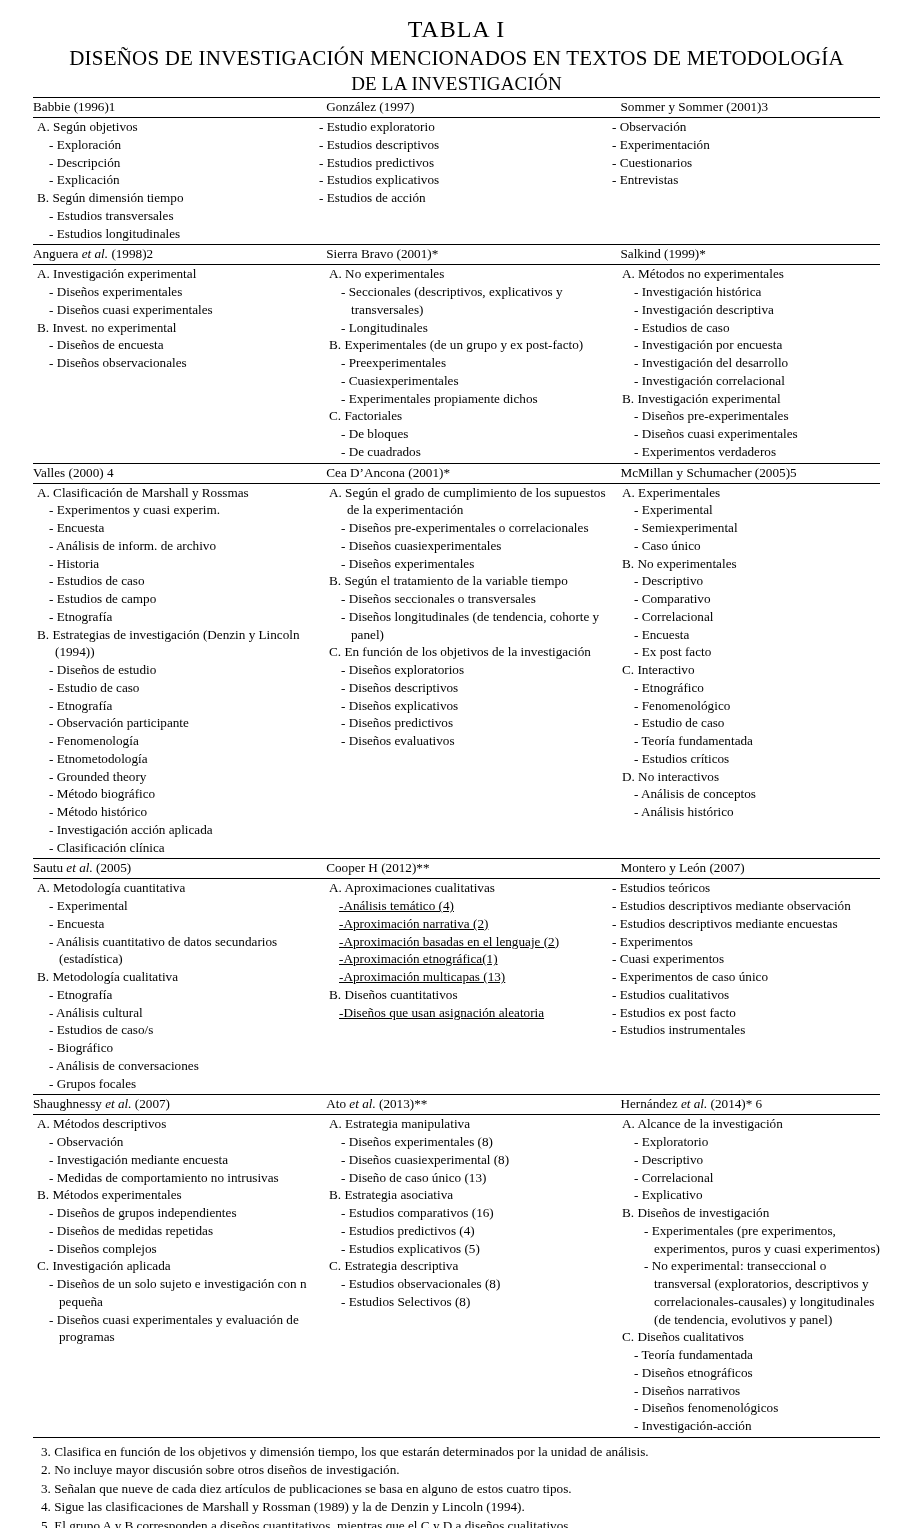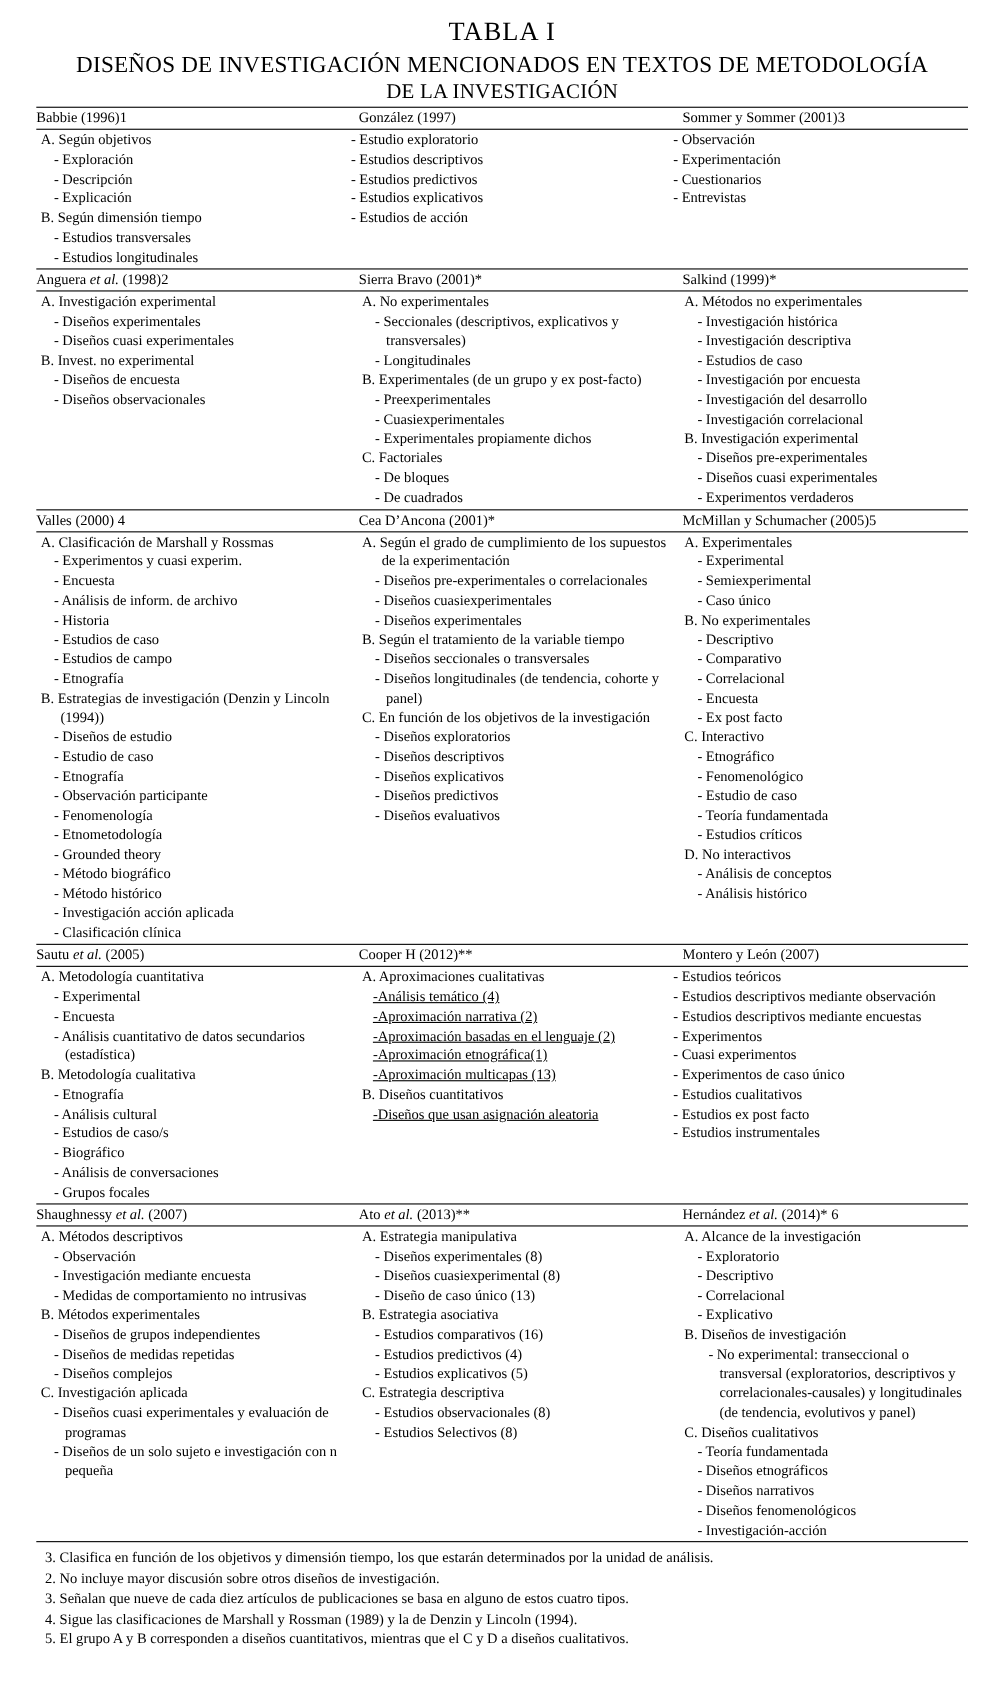--- a/index.html
+++ b/index.html
@@ -341,22 +341,22 @@
             <ul class="items">
               <li class="it lvl-a">A. Métodos descriptivos</li>
               <li class="it lvl-b">- Observación</li>
               <li class="it lvl-b">- Investigación mediante encuesta</li>
               <li class="it lvl-b">- Medidas de comportamiento no intrusivas</li>
               <li class="it lvl-a">B. Métodos experimentales</li>
               <li class="it lvl-b">- Diseños de grupos independientes</li>
               <li class="it lvl-b">- Diseños de medidas repetidas</li>
               <li class="it lvl-b">- Diseños complejos</li>
               <li class="it lvl-a">C. Investigación aplicada</li>
+              <li class="it lvl-b">- Diseños de un solo sujeto e investigación con n pequeña</li>
               <li class="it lvl-b">- Diseños cuasi experimentales y evaluación de programas</li>
-              <li class="it lvl-b">- Diseños de un solo sujeto e investigación con n pequeña</li>
             </ul>
           </div>
           <div class="col c2">
             <ul class="items">
               <li class="it lvl-a">A. Estrategia manipulativa</li>
               <li class="it lvl-b">- Diseños experimentales (8)</li>
               <li class="it lvl-b">- Diseños cuasiexperimental (8)</li>
               <li class="it lvl-b">- Diseño de caso único (13)</li>
               <li class="it lvl-a">B. Estrategia asociativa</li>
               <li class="it lvl-b">- Estudios comparativos (16)</li>
@@ -368,20 +368,21 @@
             </ul>
           </div>
           <div class="col c3">
             <ul class="items">
               <li class="it lvl-a">A. Alcance de la investigación</li>
               <li class="it lvl-b">- Exploratorio</li>
               <li class="it lvl-b">- Descriptivo</li>
               <li class="it lvl-b">- Correlacional</li>
               <li class="it lvl-b">- Explicativo</li>
               <li class="it lvl-a">B. Diseños de investigación</li>
+              <li class="it lvl-b2">- Experimentales (pre experimentos, experimentos, puros y cuasi experimentos)</li>
               <li class="it lvl-b2">- No experimental: transeccional o transversal (exploratorios, descriptivos y correlacionales-causales) y longitudinales (de tendencia, evolutivos y panel)</li>
               <li class="it lvl-a">C. Diseños cualitativos</li>
               <li class="it lvl-b">- Teoría fundamentada</li>
               <li class="it lvl-b">- Diseños etnográficos</li>
               <li class="it lvl-b">- Diseños narrativos</li>
               <li class="it lvl-b">- Diseños fenomenológicos</li>
               <li class="it lvl-b">- Investigación-acción</li>
             </ul>
           </div>
         </div>

